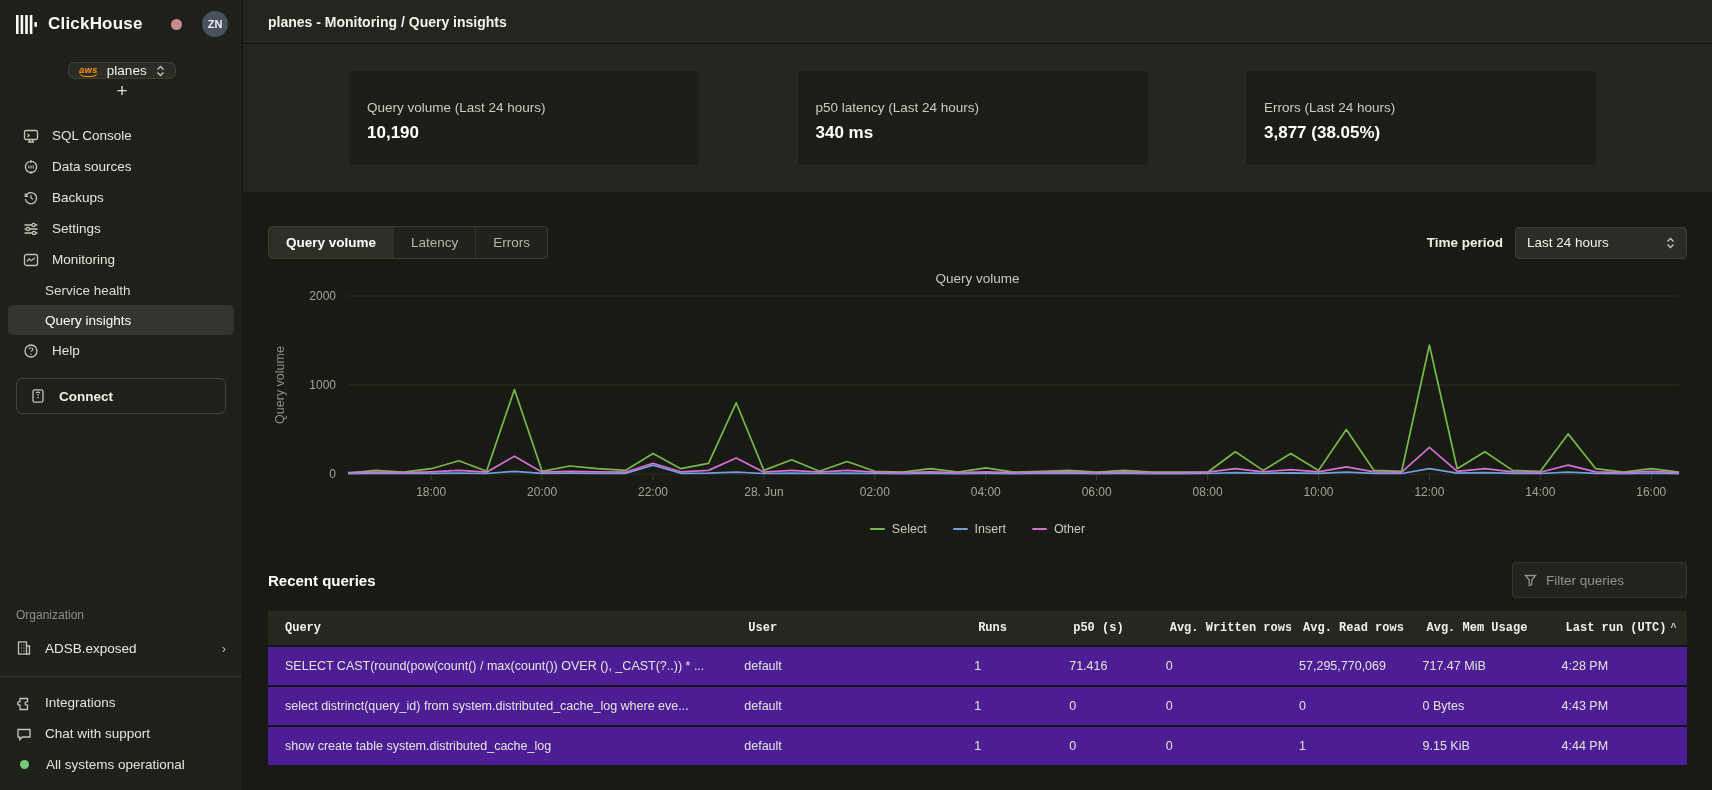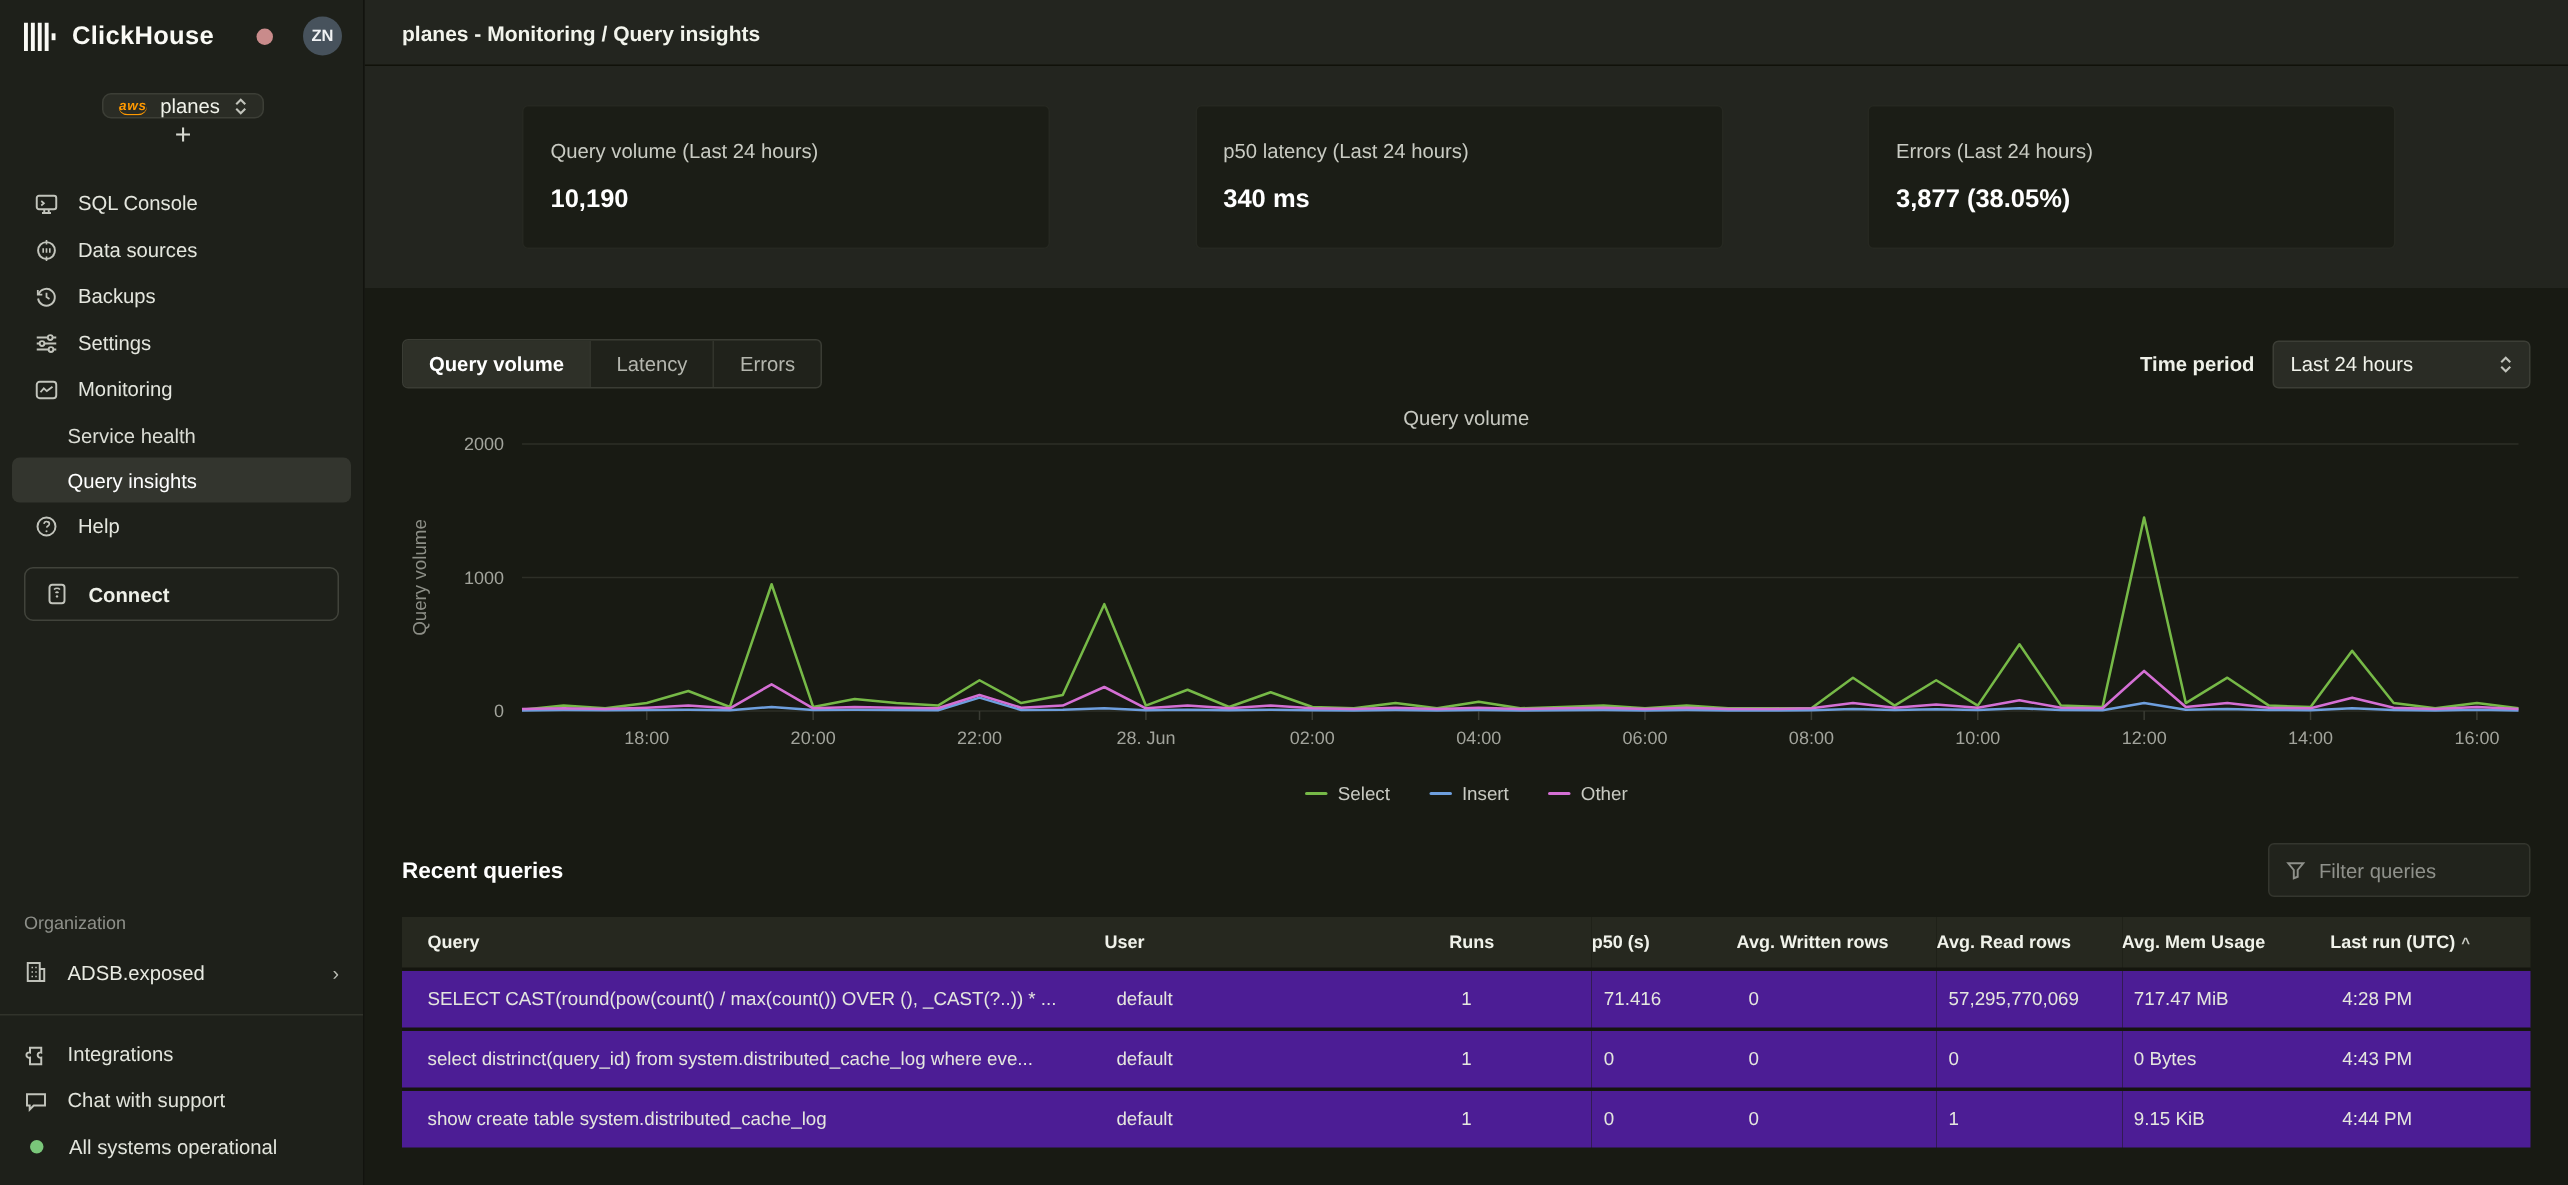--- a/index.html
+++ b/index.html
@@ -43,21 +43,21 @@
   .sidebar .pad-bottom { height:10px; }
 
   
   .main { flex:1; display:flex; flex-direction:column; min-width:0; }
   .topbar { height:44px; background:#23251f; border-bottom:1px solid #101109;
     display:flex; align-items:center; padding:0 25px; }
   .topbar-title { font-size:14px; font-weight:700; color:#f2f4ec; }
   .stats-strip { height:148px; background:#23251f; display:flex; align-items:center;
     padding:0 115px 0 105px; justify-content:space-between; }
   .stat-card { width:352px; height:96px; background:#1b1d16; border:1px solid #262821; border-radius:4px;
-    padding:22px 18px; display:flex; flex-direction:column; justify-content:space-between; gap:8px; }
+    padding:22px 18px; display:flex; flex-direction:column; justify-content:flex-end; gap:8px; }
   .stat-label { font-size:13.5px; color:#c9cbc3; }
   .stat-value { font-size:17px; font-weight:700; color:#ffffff; }
 
   .content { flex:1; padding:0 25px; overflow:hidden; }
   .tabs-row { margin-top:34px; display:flex; align-items:center; justify-content:space-between; }
   .tab-group { display:flex; border:1px solid #3a3c34; border-radius:4px; overflow:hidden; background:#20221b; }
   .tab { padding:8px 17px; font-size:13.5px; color:#b4b6ae; cursor:pointer; border-right:1px solid #32342c; }
   .tab:last-child { border-right:none; }
   .tab.active { background:#2e3028; color:#ffffff; font-weight:700; }
   .period-wrap { display:flex; align-items:center; gap:12px; }
@@ -75,21 +75,21 @@
   .recent-row { margin-top:26px; display:flex; align-items:center; justify-content:space-between; }
   .recent-title { font-size:15px; font-weight:700; color:#ffffff; }
   .recent-controls { display:flex; align-items:center; gap:22px; }
   .filter-input { width:175px; height:33px; background:#21231c; border:1px solid #34362e; border-radius:4px;
     display:flex; align-items:center; gap:9px; padding:17px 11px; color:#8f918b; font-size:13.5px; cursor:text; }
   .columns-select { width:172px; height:33px; background:#2a2c25; border:1px solid #3c3e36; border-radius:4px;
     display:flex; align-items:center; justify-content:space-between; padding:0 11px; font-size:13.5px; color:#f0f2ea; cursor:pointer; }
 
   table.queries { width:100%; border-collapse:collapse; margin-top:13px; table-layout:fixed; }
   table.queries th { background:#26281f; font-size:12px; font-weight:700; color:#f0f2ea; text-align:left;
-    padding:10px 0; white-space:nowrap; overflow:hidden; }
+    padding:10px 12px; white-space:nowrap; overflow:hidden;font-family:Liberation Mono, monospace; }
   table.queries th:first-child { padding-left:17px; }
   table.queries td { background:#4c1d95; font-size:12.5px; color:#e4e6de; padding:12px 8px;
     border-top:2px solid #14150f; white-space:nowrap; overflow:hidden; text-overflow:ellipsis; }
   table.queries td:first-child { padding-left:17px; }
   .sort-caret { font-size:10px; color:#c9cbc3; margin-left:4px; }
 
   .updown { display:inline-flex; flex-direction:column; line-height:0; }
   svg.icon { display:block; }
 </style>
 </head>

